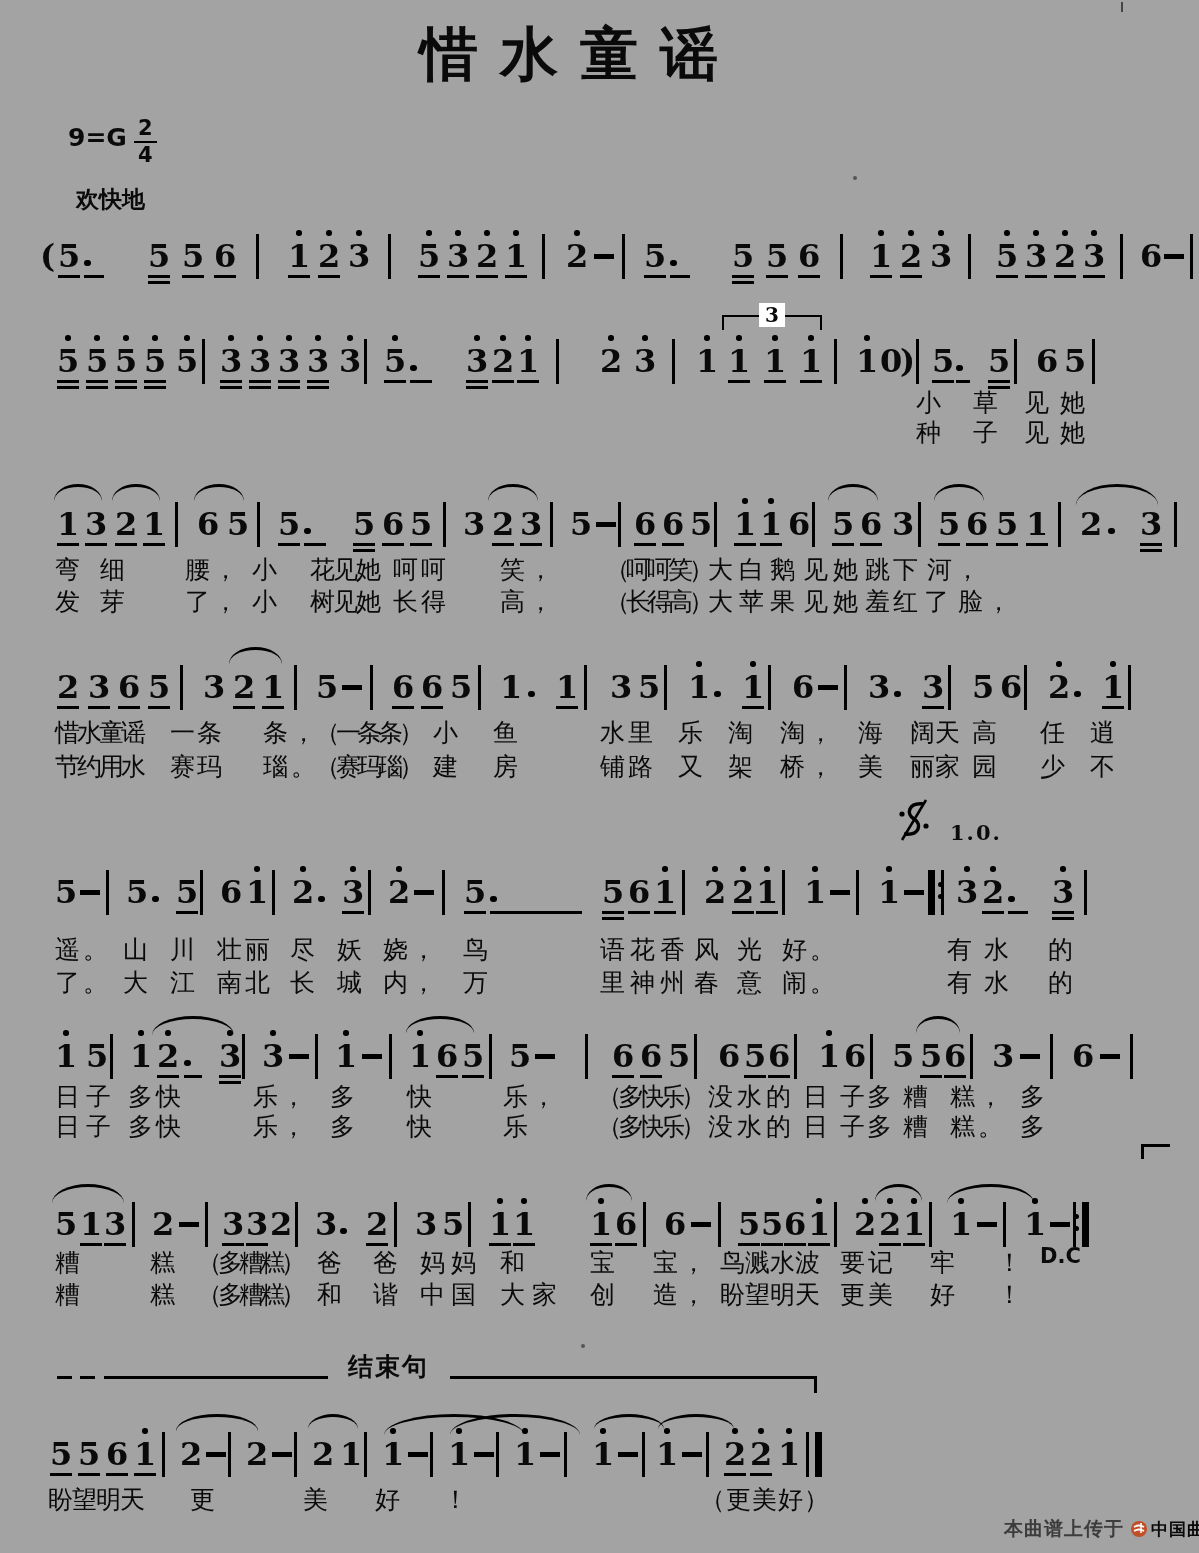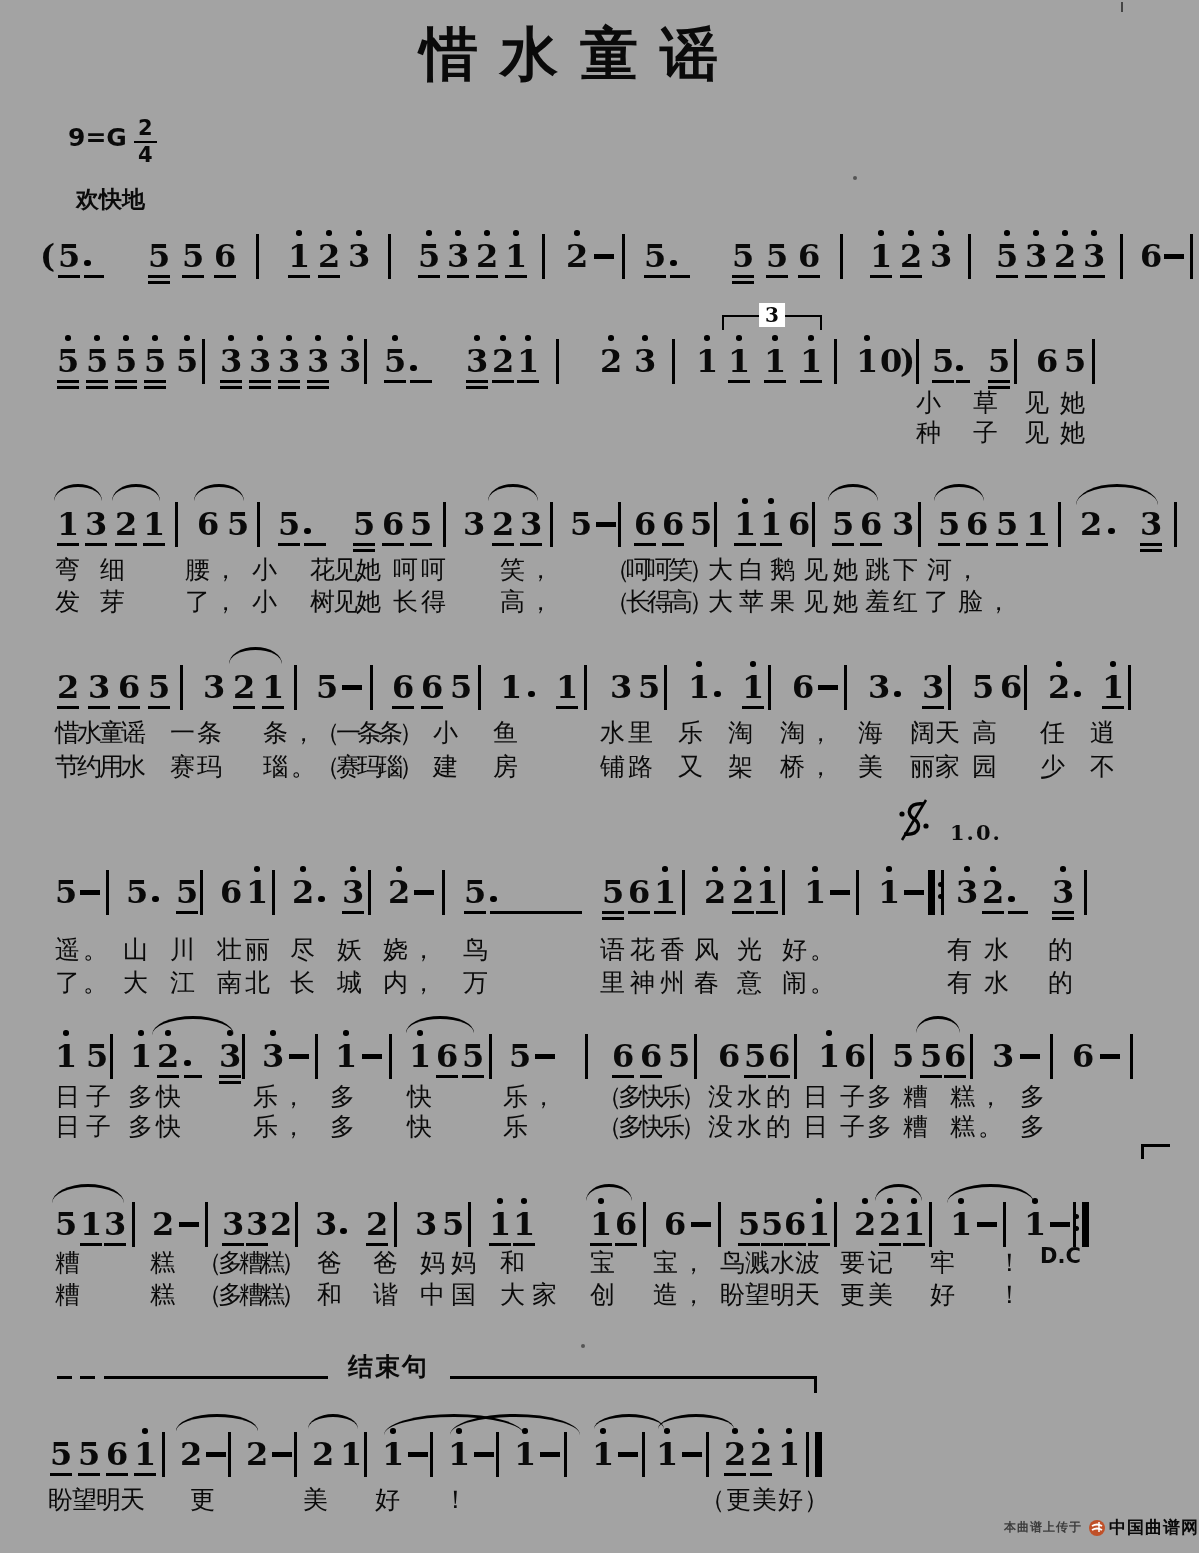--- a/index.html
+++ b/index.html
@@ -45,21 +45,21 @@
   .endlabel{position:absolute;left:348px;top:1350px;font-size:25px;font-weight:600;letter-spacing:2px;}
   
   .segno{position:absolute;left:898px;top:798px;}
   .volta{position:absolute;left:950px;top:820px;font-size:21px;font-weight:600;letter-spacing:2px;}
   .dc{position:absolute;left:1040px;top:1244px;font-size:21px;font-weight:600;font-family:"DejaVu Sans","Liberation Sans",sans-serif;}
   .vbracket{position:absolute;left:1141px;top:1144px;width:26px;height:12px;border-top:3px solid #000;border-left:3px solid #000;}
   .tick-artifact{position:absolute;left:1121px;top:2px;width:2px;height:10px;background:#444;}
   .dot-artifact{position:absolute;width:4px;height:4px;border-radius:50%;background:#555;}
   
   .footer{position:absolute;left:1004px;top:1516px;white-space:nowrap;display:flex;align-items:center;}
-  .footer .pre{font-size:12px;color:#3c3c3c;font-weight:600;letter-spacing:1px;}
+  .footer .pre{font-size:19px;color:#3c3c3c;font-weight:600;letter-spacing:1px;}
   .footer .brand{font-size:17px;font-weight:bold;letter-spacing:1px;margin-left:3px;}
 </style>
 </head>
 <body>
 
 <div class="page">
 
   <div class="title">惜水童谣</div>
 
 

